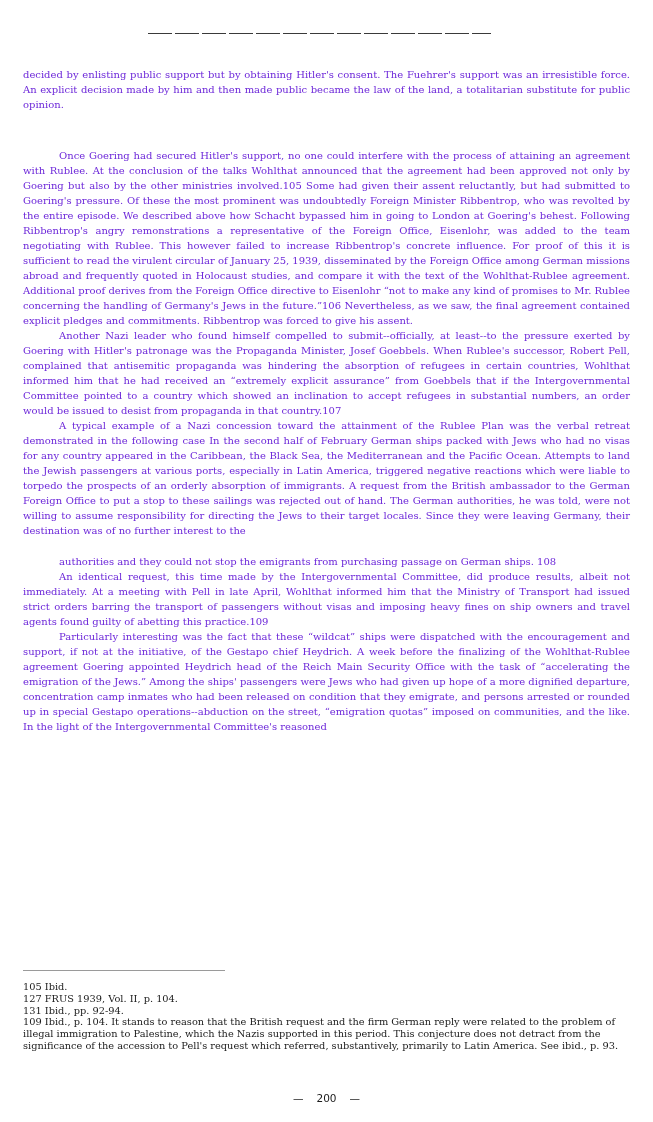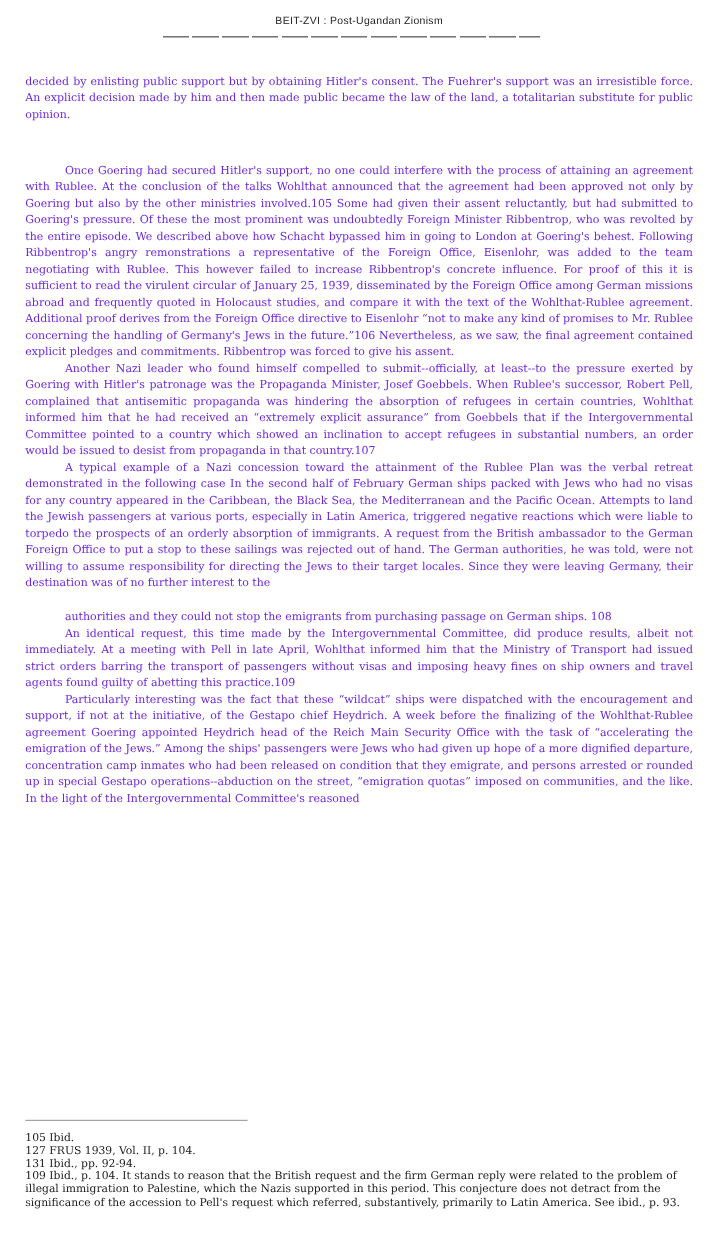--- a/index.html
+++ b/index.html
@@ -51,21 +51,21 @@
     color: #6d28d9;
   }
   .para { margin: 0; padding: 0; }
   .para.indent { text-indent: 36px; }
   .para.gap-lg { margin-top: 36px; }
   .para.gap-sm { margin-top: 16px; }
 
   
   .footnotes {
     position: absolute;
-    top: 1012px;
+    top: 964px;
     left: 23px;
     width: 607px;
     font-family: "DejaVu Serif", serif;
     font-size: 9.8px;
     line-height: 11.8px;
     color: #1a1a1a;
   }
   .footnote-rule {
     width: 202px;
     height: 1px;
@@ -85,35 +85,37 @@
     font-size: 10.5px;
     color: #1c1c1c;
   }
   .footer .dash { margin: 0 13px; }
 </style>
 </head>
 <body>
 
 <div class="page">
 
-  <div class="header-title">BEIT-ZVI : Post-Ugandan Zionism</div>
   <div class="header-rule"></div>
 
   <div class="body-text">
     <p class="para">decided by enlisting public support but by obtaining Hitler's consent. The Fuehrer's support was an irresistible force. An explicit decision made by him and then made public became the law of the land, a totalitarian substitute for public opinion.</p>
     <p class="para indent gap-lg">Once Goering had secured Hitler's support, no one could interfere with the process of attaining an agreement with Rublee. At the conclusion of the talks Wohlthat announced that the agreement had been approved not only by Goering but also by the other ministries involved.105 Some had given their assent reluctantly, but had submitted to Goering's pressure. Of these the most prominent was undoubtedly Foreign Minister Ribbentrop, who was revolted by the entire episode. We described above how Schacht bypassed him in going to London at Goering's behest. Following Ribbentrop's angry remonstrations a representative of the Foreign Office, Eisenlohr, was added to the team negotiating with Rublee. This however failed to increase Ribbentrop's concrete influence. For proof of this it is sufficient to read the virulent circular of January 25, 1939, disseminated by the Foreign Office among German missions abroad and frequently quoted in Holocaust studies, and compare it with the text of the Wohlthat-Rublee agreement. Additional proof derives from the Foreign Office directive to Eisenlohr “not to make any kind of promises to Mr. Rublee concerning the handling of Germany's Jews in the future.”106 Nevertheless, as we saw, the final agreement contained explicit pledges and commitments. Ribbentrop was forced to give his assent.</p>
     <p class="para indent">Another Nazi leader who found himself compelled to submit--officially, at least--to the pressure exerted by Goering with Hitler's patronage was the Propaganda Minister, Josef Goebbels. When Rublee's successor, Robert Pell, complained that antisemitic propaganda was hindering the absorption of refugees in certain countries, Wohlthat informed him that he had received an “extremely explicit assurance” from Goebbels that if the Intergovernmental Committee pointed to a country which showed an inclination to accept refugees in substantial numbers, an order would be issued to desist from propaganda in that country.107</p>
     <p class="para indent">A typical example of a Nazi concession toward the attainment of the Rublee Plan was the verbal retreat demonstrated in the following case In the second half of February German ships packed with Jews who had no visas for any country appeared in the Caribbean, the Black Sea, the Mediterranean and the Pacific Ocean. Attempts to land the Jewish passengers at various ports, especially in Latin America, triggered negative reactions which were liable to torpedo the prospects of an orderly absorption of immigrants. A request from the British ambassador to the German Foreign Office to put a stop to these sailings was rejected out of hand. The German authorities, he was told, were not willing to assume responsibility for directing the Jews to their target locales. Since they were leaving Germany, their destination was of no further interest to the</p>
     <p class="para indent gap-sm">authorities and they could not stop the emigrants from purchasing passage on German ships. 108</p>
     <p class="para indent">An identical request, this time made by the Intergovernmental Committee, did produce results, albeit not immediately. At a meeting with Pell in late April, Wohlthat informed him that the Ministry of Transport had issued strict orders barring the transport of passengers without visas and imposing heavy fines on ship owners and travel agents found guilty of abetting this practice.109</p>
     <p class="para indent">Particularly interesting was the fact that these “wildcat” ships were dispatched with the encouragement and support, if not at the initiative, of the Gestapo chief Heydrich. A week before the finalizing of the Wohlthat-Rublee agreement Goering appointed Heydrich head of the Reich Main Security Office with the task of “accelerating the emigration of the Jews.” Among the ships' passengers were Jews who had given up hope of a more dignified departure, concentration camp inmates who had been released on condition that they emigrate, and persons arrested or rounded up in special Gestapo operations--abduction on the street, “emigration quotas” imposed on communities, and the like. In the light of the Intergovernmental Committee's reasoned</p>
   </div>
 
   <div class="footnotes">
     <div class="footnote-rule"></div>
     <p class="footnote">105 Ibid.</p>
     <p class="footnote">127 FRUS 1939, Vol. II, p. 104.</p>
     <p class="footnote">131 Ibid., pp. 92-94.</p>
     <p class="footnote">109 Ibid., p. 104. It stands to reason that the British request and the firm German reply were related to the problem of illegal immigration to Palestine, which the Nazis supported in this period. This conjecture does not detract from the significance of the accession to Pell's request which referred, substantively, primarily to Latin America. See ibid., p. 93.</p>
   </div>
 
+  <div class="footer">
+    <span class="dash">—</span><span>200</span><span class="dash">—</span>
+  </div>
 
 </div>
 
 </body></html>

